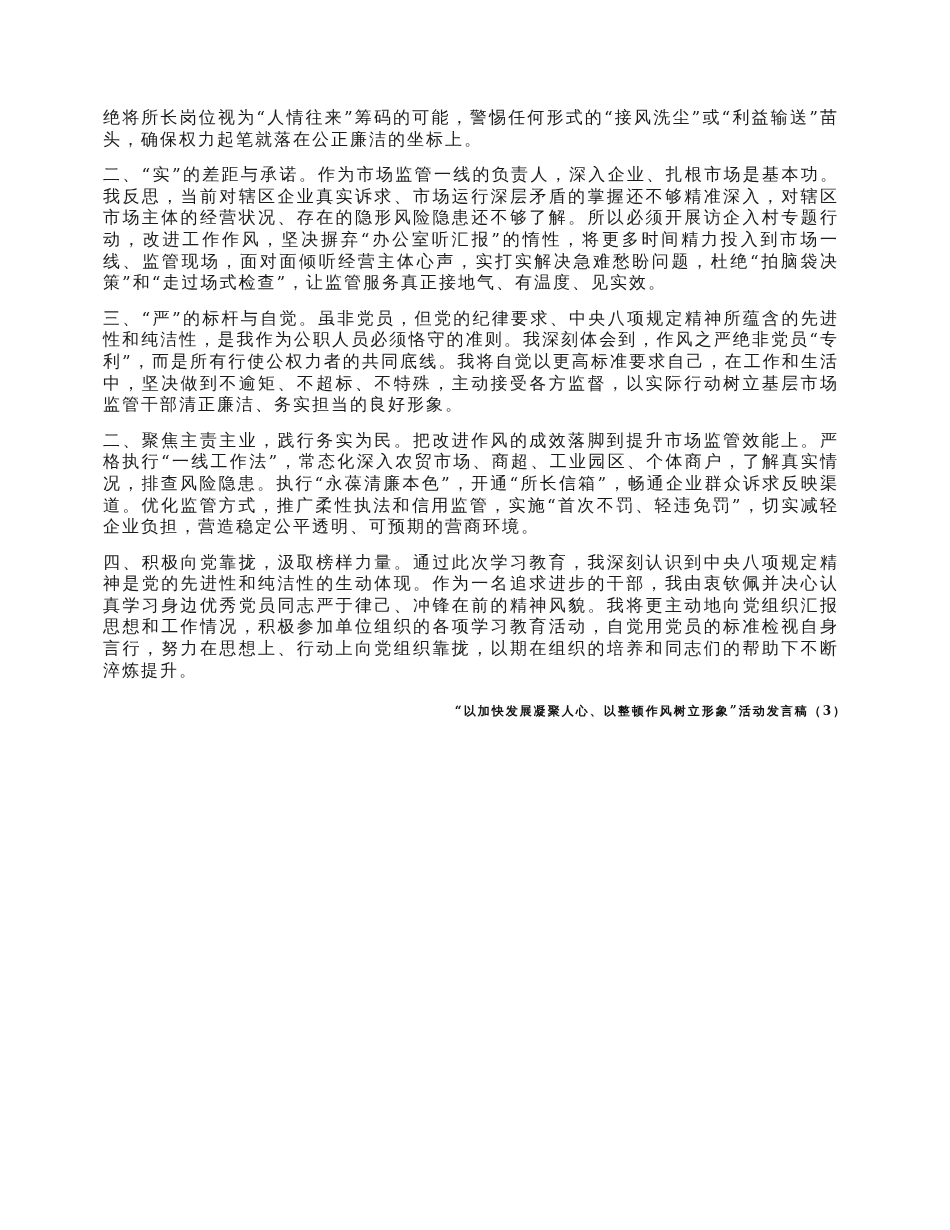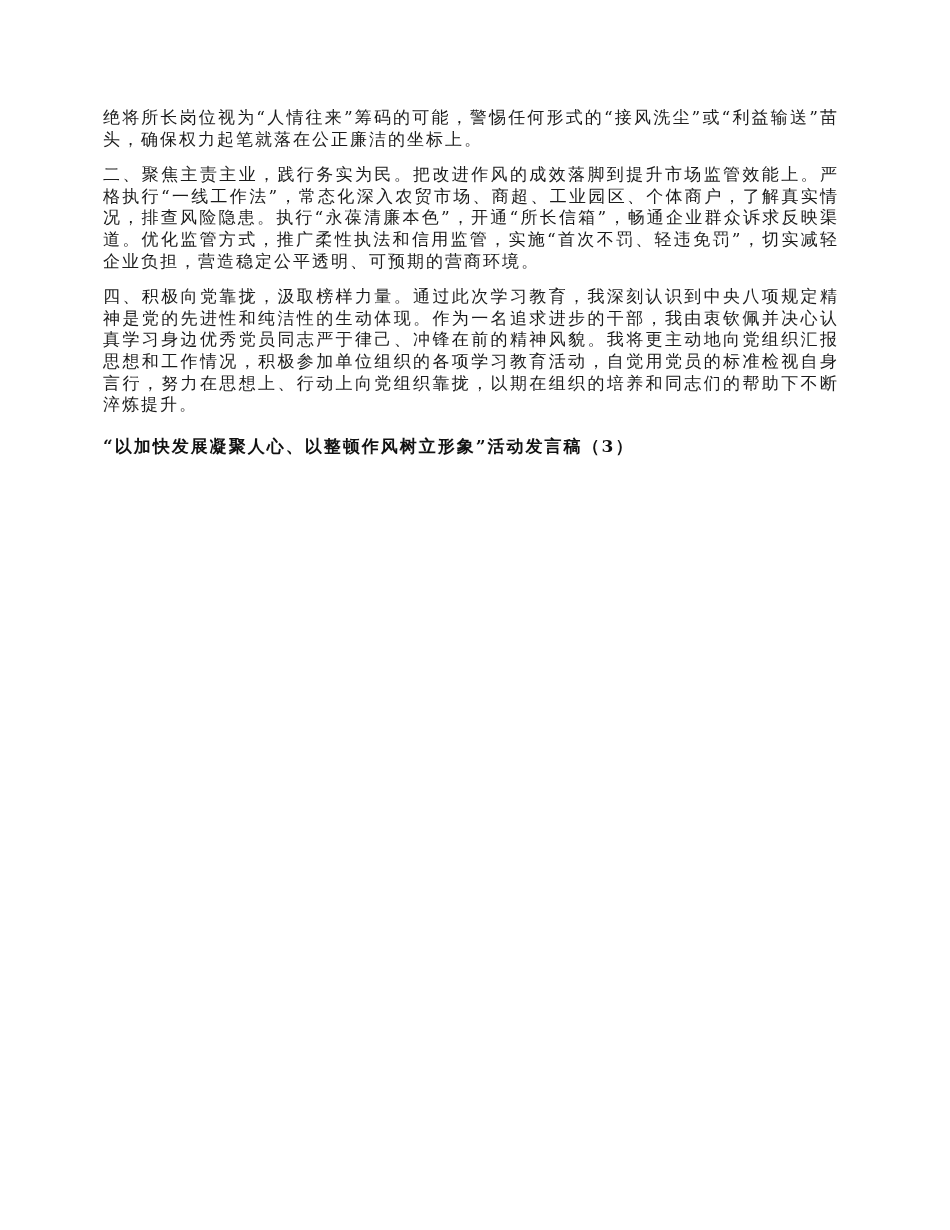--- a/index.html
+++ b/index.html
@@ -26,31 +26,33 @@
     letter-spacing: 2px;
     text-align: justify;
   }
   .doc p {
     margin: 0 8px 14px 0;
     padding: 0;
   }
   .doc h2 {
     margin: 19px 0 0 0;
     padding: 0;
-    font-size: 17px;
+    font-size: 12px;
     font-weight: bold;
     color: #111111;
     letter-spacing: 2px;
     line-height: 22px;
-    text-align: left;
+    text-align: right;
   }
 </style>
 </head>
 <body>
 
 <div class="page">
   <div class="doc">
     <p>绝将所长岗位视为“人情往来”筹码的可能，警惕任何形式的“接风洗尘”或“利益输送”苗头，确保权力起笔就落在公正廉洁的坐标上。</p>
+    <p>二、“实”的差距与承诺。作为市场监管一线的负责人，深入企业、扎根市场是基本功。我反思，当前对辖区企业真实诉求、市场运行深层矛盾的掌握还不够精准深入，对辖区市场主体的经营状况、存在的隐形风险隐患还不够了解。所以必须开展访企入村专题行动，改进工作作风，坚决摒弃“办公室听汇报”的惰性，将更多时间精力投入到市场一线、监管现场，面对面倾听经营主体心声，实打实解决急难愁盼问题，杜绝“拍脑袋决策”和“走过场式检查”，让监管服务真正接地气、有温度、见实效。</p>
+    <p>三、“严”的标杆与自觉。虽非党员，但党的纪律要求、中央八项规定精神所蕴含的先进性和纯洁性，是我作为公职人员必须恪守的准则。我深刻体会到，作风之严绝非党员“专利”，而是所有行使公权力者的共同底线。我将自觉以更高标准要求自己，在工作和生活中，坚决做到不逾矩、不超标、不特殊，主动接受各方监督，以实际行动树立基层市场监管干部清正廉洁、务实担当的良好形象。</p>
     <p>二、聚焦主责主业，践行务实为民。把改进作风的成效落脚到提升市场监管效能上。严格执行“一线工作法”，常态化深入农贸市场、商超、工业园区、个体商户，了解真实情况，排查风险隐患。执行“永葆清廉本色”，开通“所长信箱”，畅通企业群众诉求反映渠道。优化监管方式，推广柔性执法和信用监管，实施“首次不罚、轻违免罚”，切实减轻企业负担，营造稳定公平透明、可预期的营商环境。</p>
     <p>四、积极向党靠拢，汲取榜样力量。通过此次学习教育，我深刻认识到中央八项规定精神是党的先进性和纯洁性的生动体现。作为一名追求进步的干部，我由衷钦佩并决心认真学习身边优秀党员同志严于律己、冲锋在前的精神风貌。我将更主动地向党组织汇报思想和工作情况，积极参加单位组织的各项学习教育活动，自觉用党员的标准检视自身言行，努力在思想上、行动上向党组织靠拢，以期在组织的培养和同志们的帮助下不断淬炼提升。</p>
     <h2>“以加快发展凝聚人心、以整顿作风树立形象”活动发言稿（3）</h2>
   </div>
 </div>
 
 </body></html>

